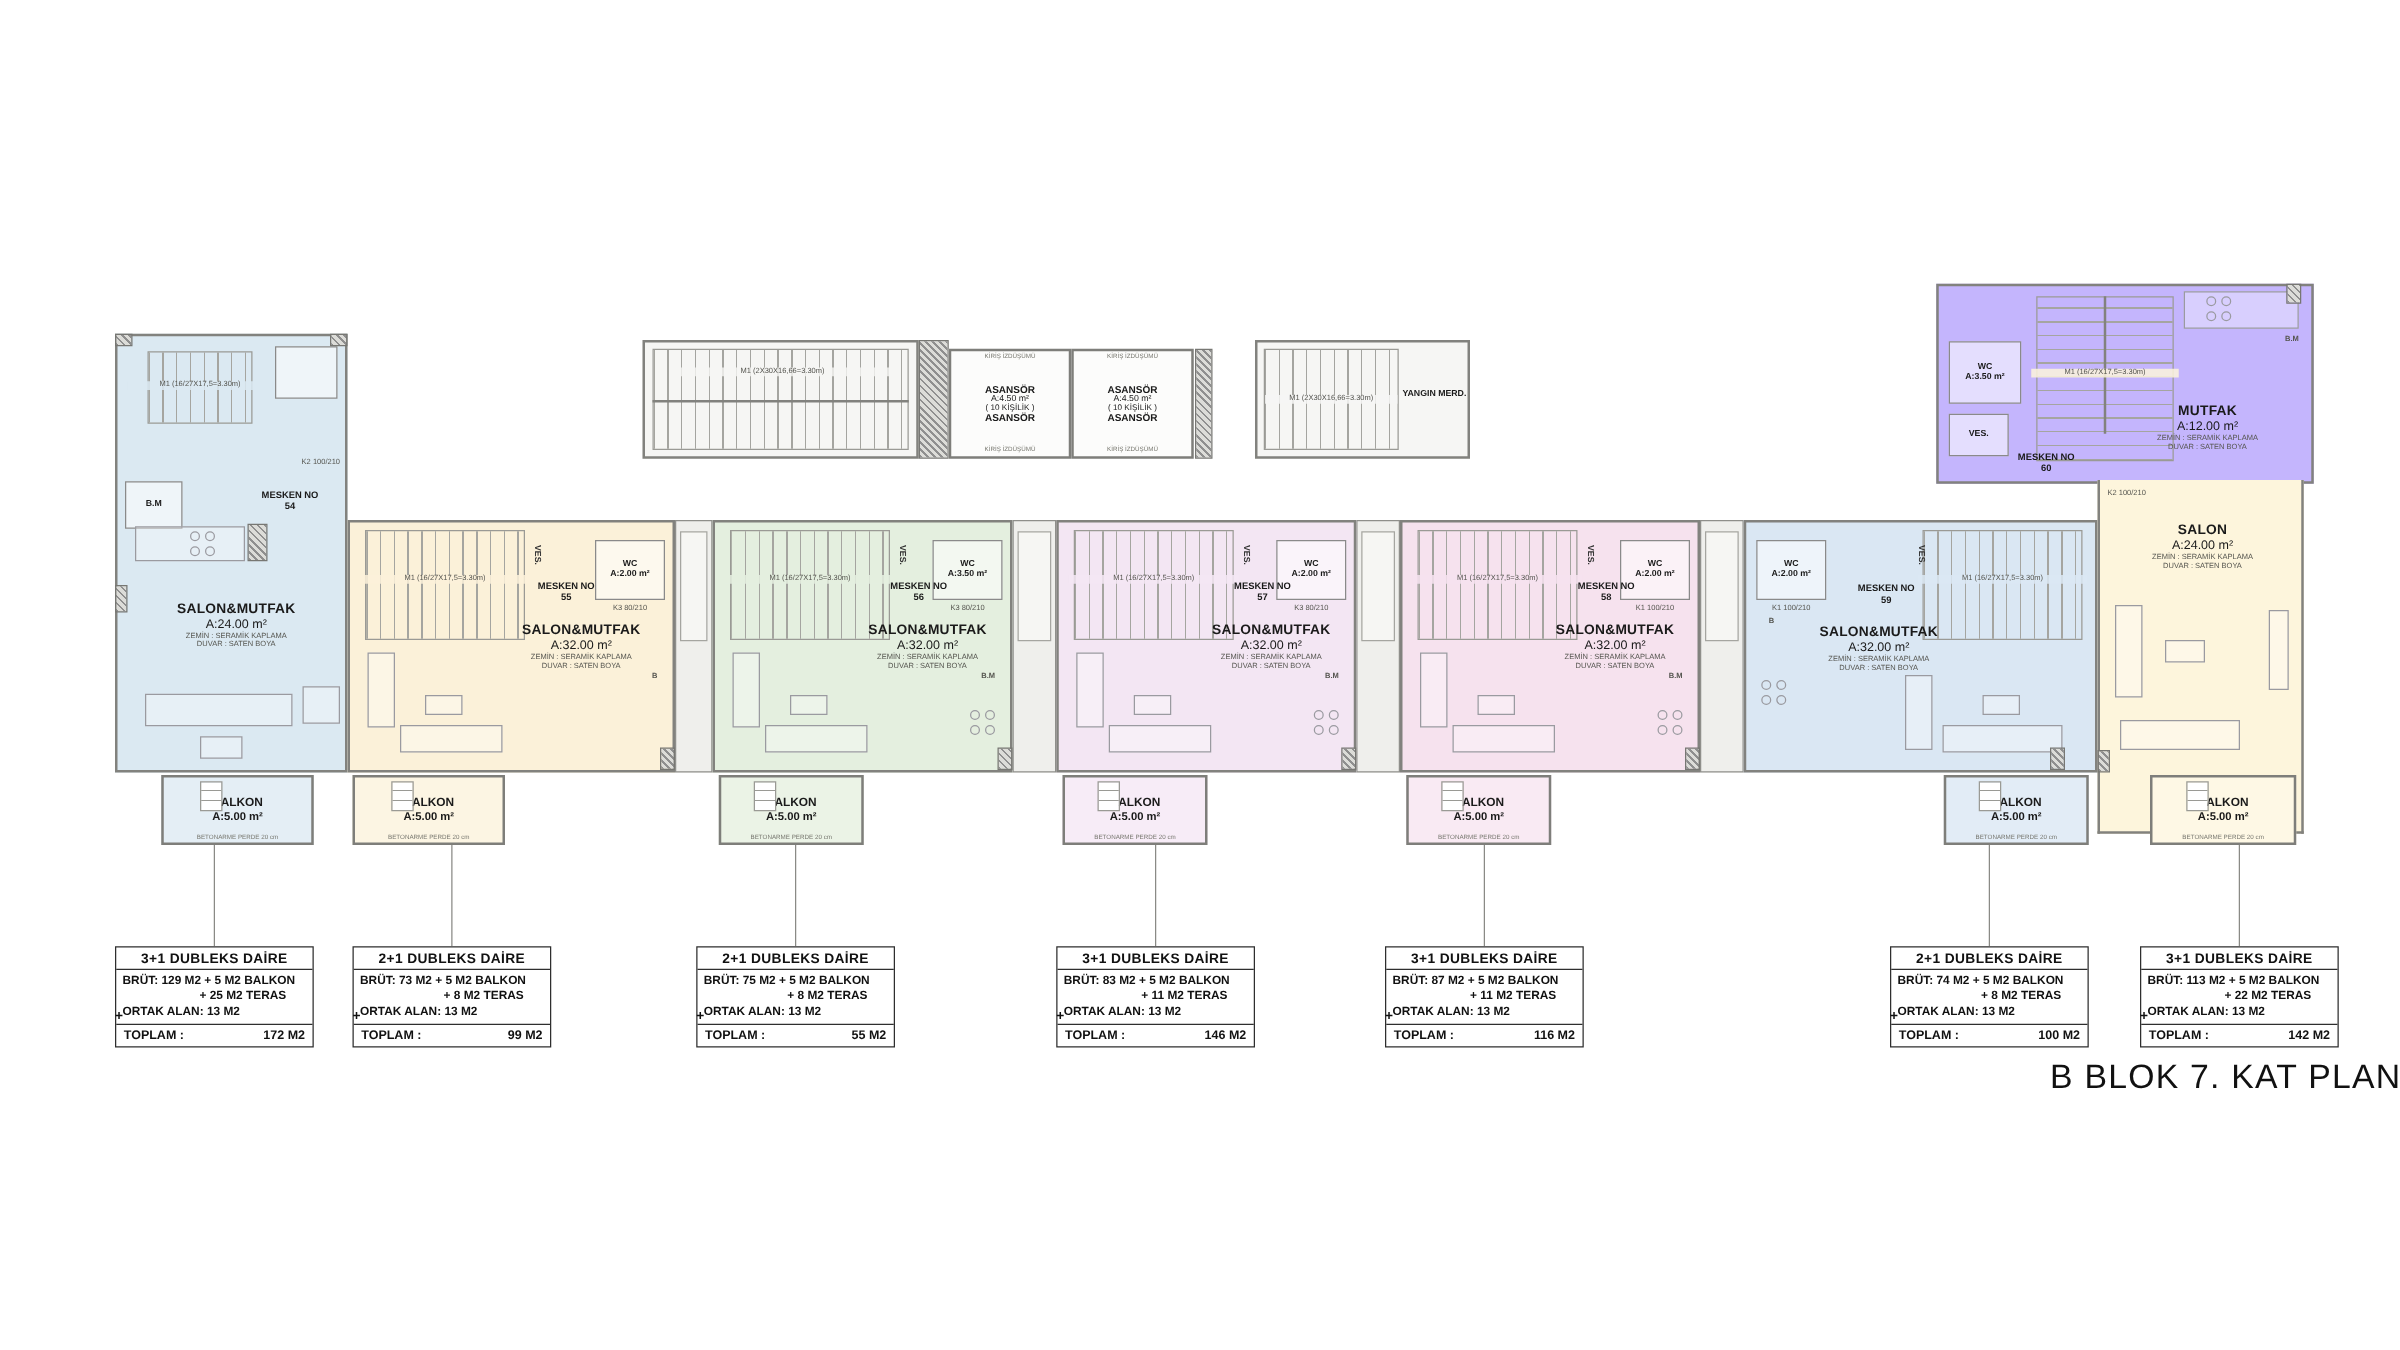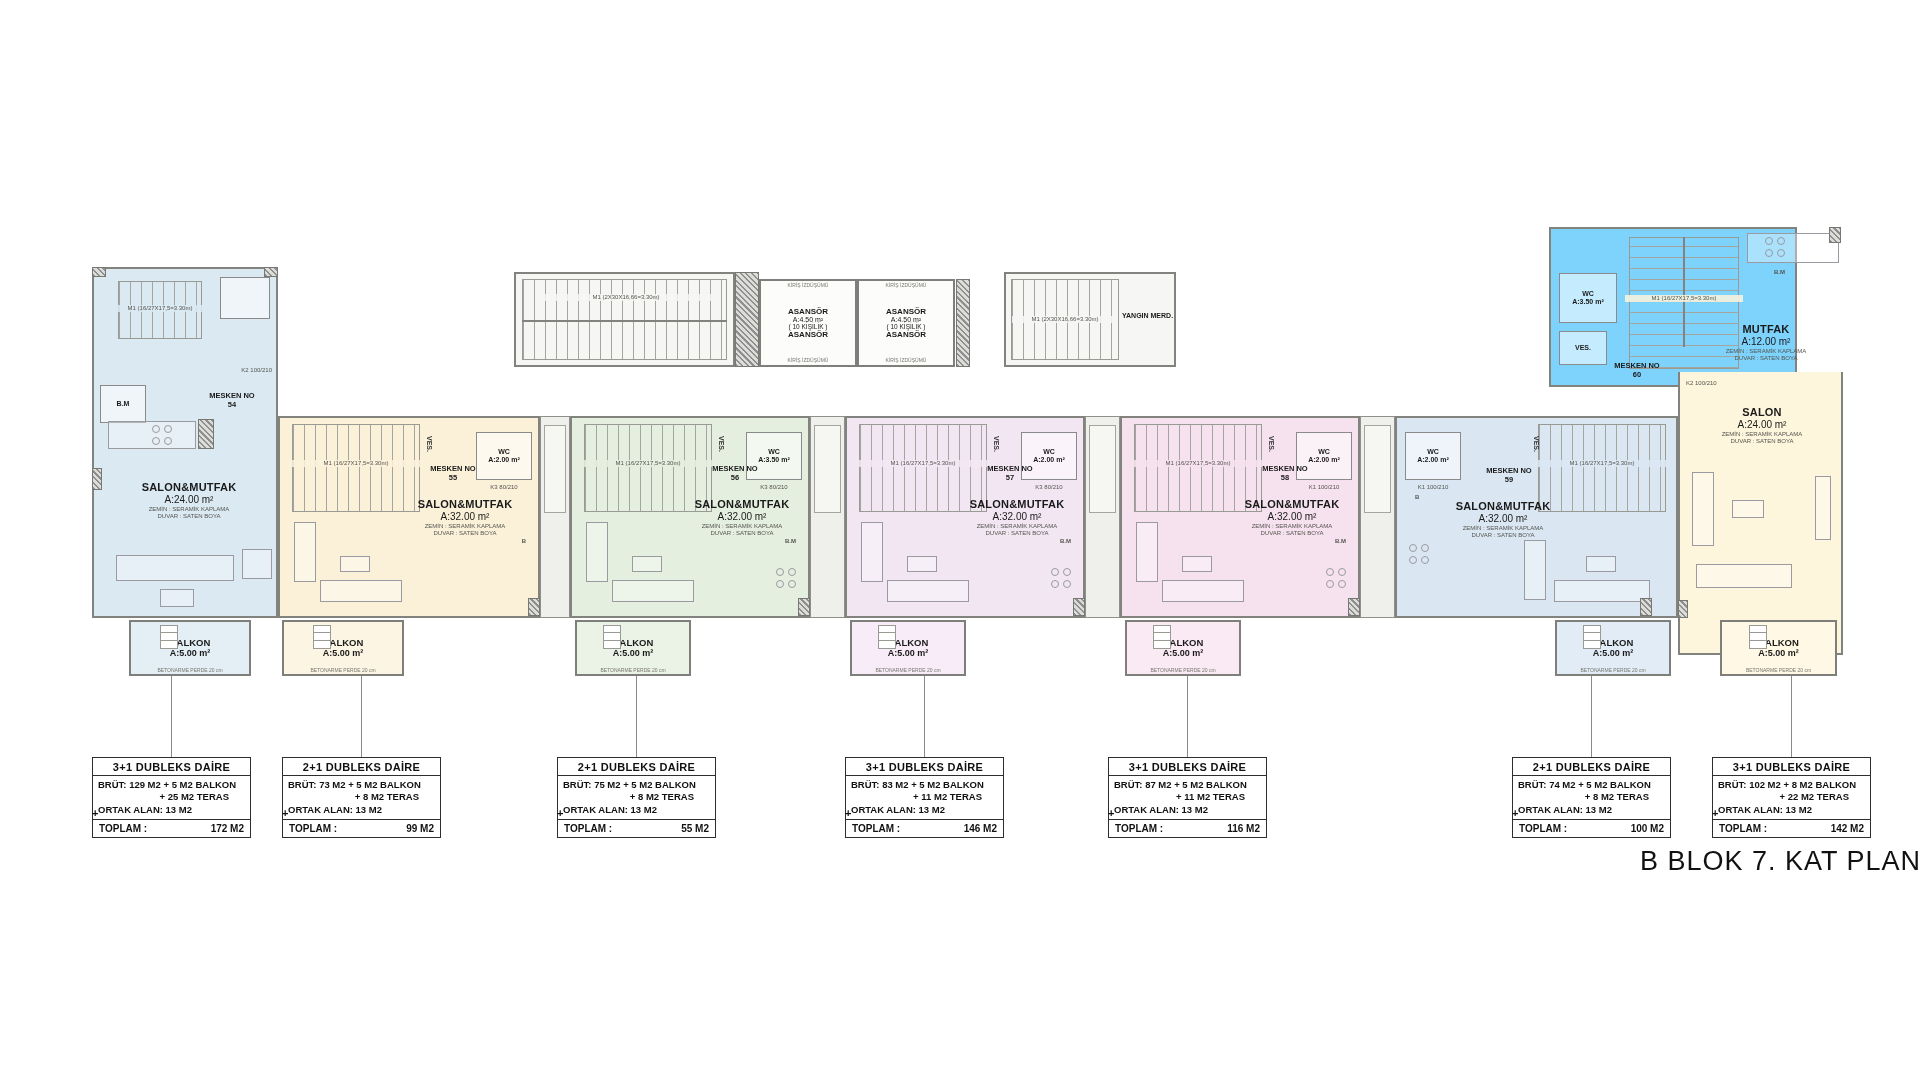--- a/index.html
+++ b/index.html
@@ -291,21 +291,21 @@
         <span></span>
         <span></span>
         <span></span>
         <span></span>
       </div>
     <div class="furn" style="right:130px;bottom:16px;width:22px;height:60px;"></div>
     <div class="furn" style="right:26px;bottom:14px;width:96px;height:22px;"></div>
     <div class="furn" style="right:60px;bottom:44px;width:30px;height:16px;"></div>
   </div>
 
-  <div class="unit" style="left:1549px;top:227px;width:248px;height:160px;background:#7dd3fc;">
+  <div class="unit" style="left:1549px;top:227px;width:302px;height:160px;background:#c4b5fd;">
     <div class="room-box" style="left:8px;top:44px;width:58px;height:50px;">
       <div class="tiny b">WC</div>
       <div class="tiny b">A:3.50 m²</div>
     </div>
     <div class="room-box" style="left:8px;top:102px;width:48px;height:34px;">
       <div class="tiny b">VES.</div>
     </div>
     <div class="abs treads-h" style="left:78px;top:8px;width:110px;height:132px;"></div>
     <div class="cdiv" style="left:132px;top:8px;width:2px;height:110px;"></div>
     <div class="abs micro ctr" style="left:74px;top:66px;width:118px;background:rgba(253,245,220,0.85);">M1 (16/27X17,5=3.30m)</div>
@@ -321,21 +321,21 @@
       <div class="lblroom">MUTFAK</div>
       <div class="lblarea">A:12.00 m²</div>
       <div class="micro">ZEMİN : SERAMİK KAPLAMA</div>
       <div class="micro">DUVAR : SATEN BOYA</div>
     </div>
     <div class="abs ctr" style="left:36px;top:132px;width:100px;">
       <div class="mesken">MESKEN NO</div>
       <div class="mesken">60</div>
     </div>
   </div>
-  <div class="unit" style="left:1678px;top:372px;width:165px;height:283px;background:#fdf5dc;border-top:none;">
+  <div class="unit" style="left:1678px;top:384px;width:165px;height:283px;background:#fdf5dc;border-top:none;">
     <div class="abs micro" style="left:6px;top:8px;">K2 100/210</div>
     <div class="abs ctr" style="left:16px;top:34px;width:132px;">
       <div class="lblroom">SALON</div>
       <div class="lblarea">A:24.00 m²</div>
       <div class="micro">ZEMİN : SERAMİK KAPLAMA</div>
       <div class="micro">DUVAR : SATEN BOYA</div>
     </div>
     <div class="furn" style="left:12px;top:100px;width:22px;height:74px;"></div>
     <div class="furn" style="left:52px;top:128px;width:32px;height:18px;"></div>
     <div class="furn" style="right:10px;top:104px;width:16px;height:64px;"></div>
@@ -478,21 +478,21 @@
       <div class="plus">+</div>
     </div>
     <div class="tot">
       <span>TOPLAM :</span>
       <span>100 M2</span>
     </div>
   </div>
   <div class="ibox" style="left:1712px;">
     <div class="hd">3+1 DUBLEKS DAİRE</div>
     <div class="bd">
-      <div>BRÜT: 102 M2 + 8 M2 BALKON</div>
+      <div>BRÜT: 113 M2 + 5 M2 BALKON</div>
       <div class="teras">+ 22 M2 TERAS</div>
       <div>ORTAK ALAN: 13 M2</div>
       <div class="plus">+</div>
     </div>
     <div class="tot">
       <span>TOPLAM :</span>
       <span>142 M2</span>
     </div>
   </div>
 

